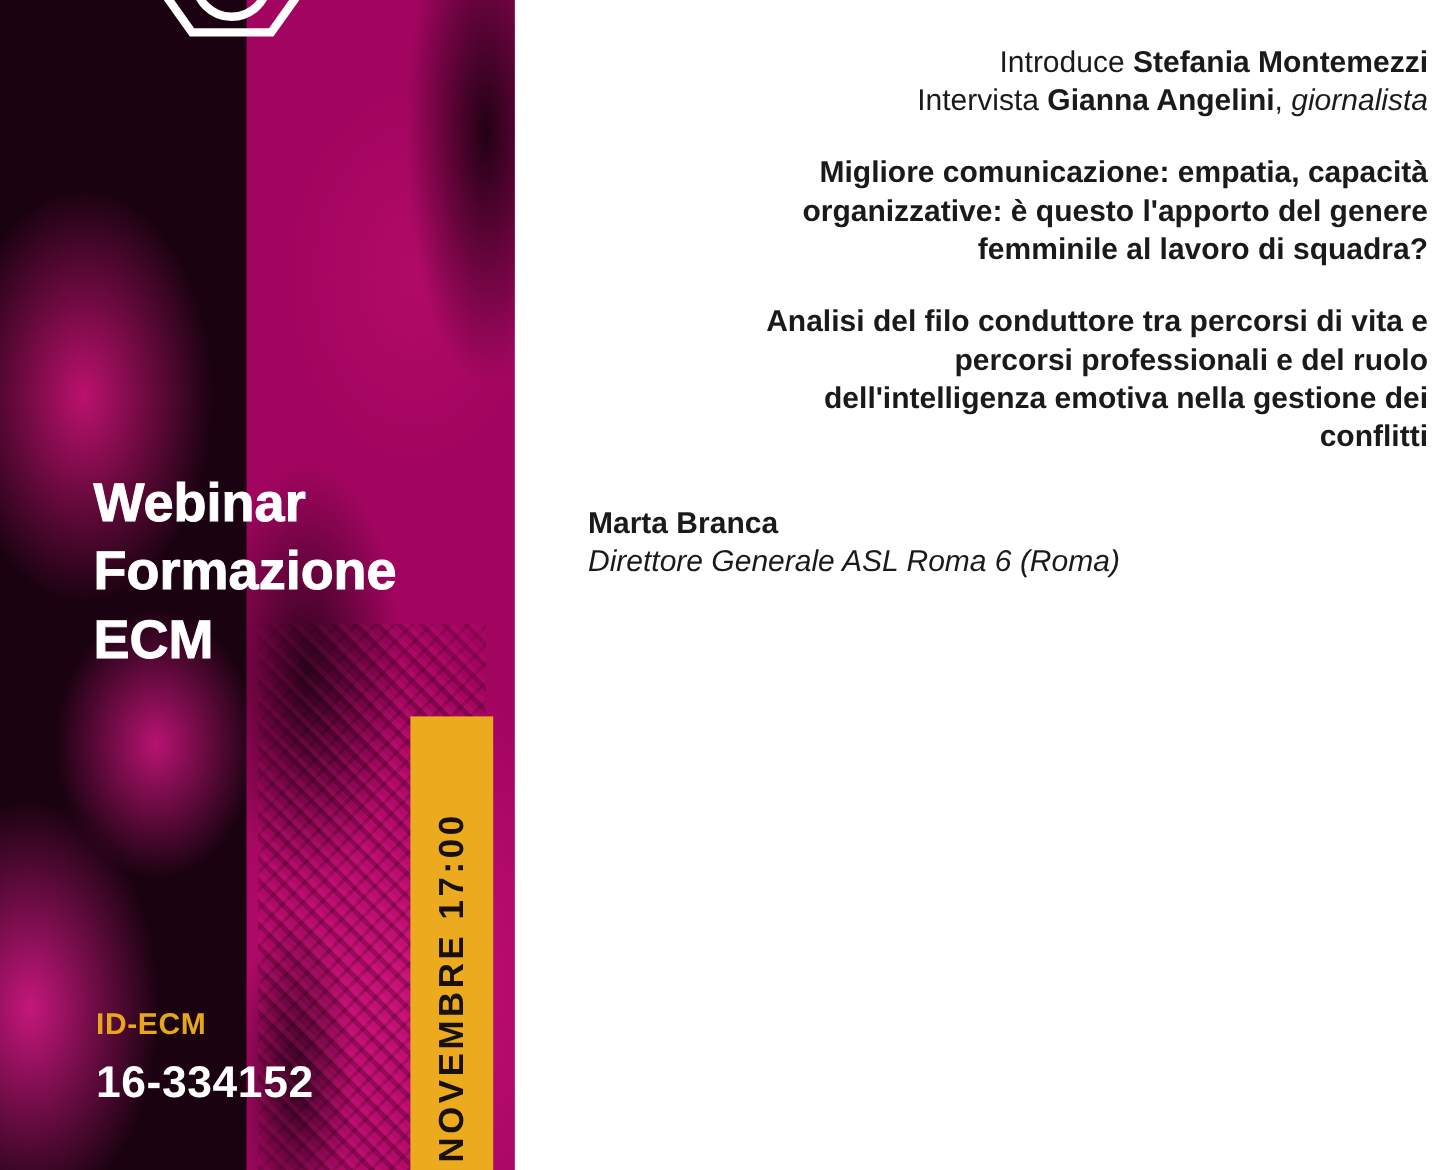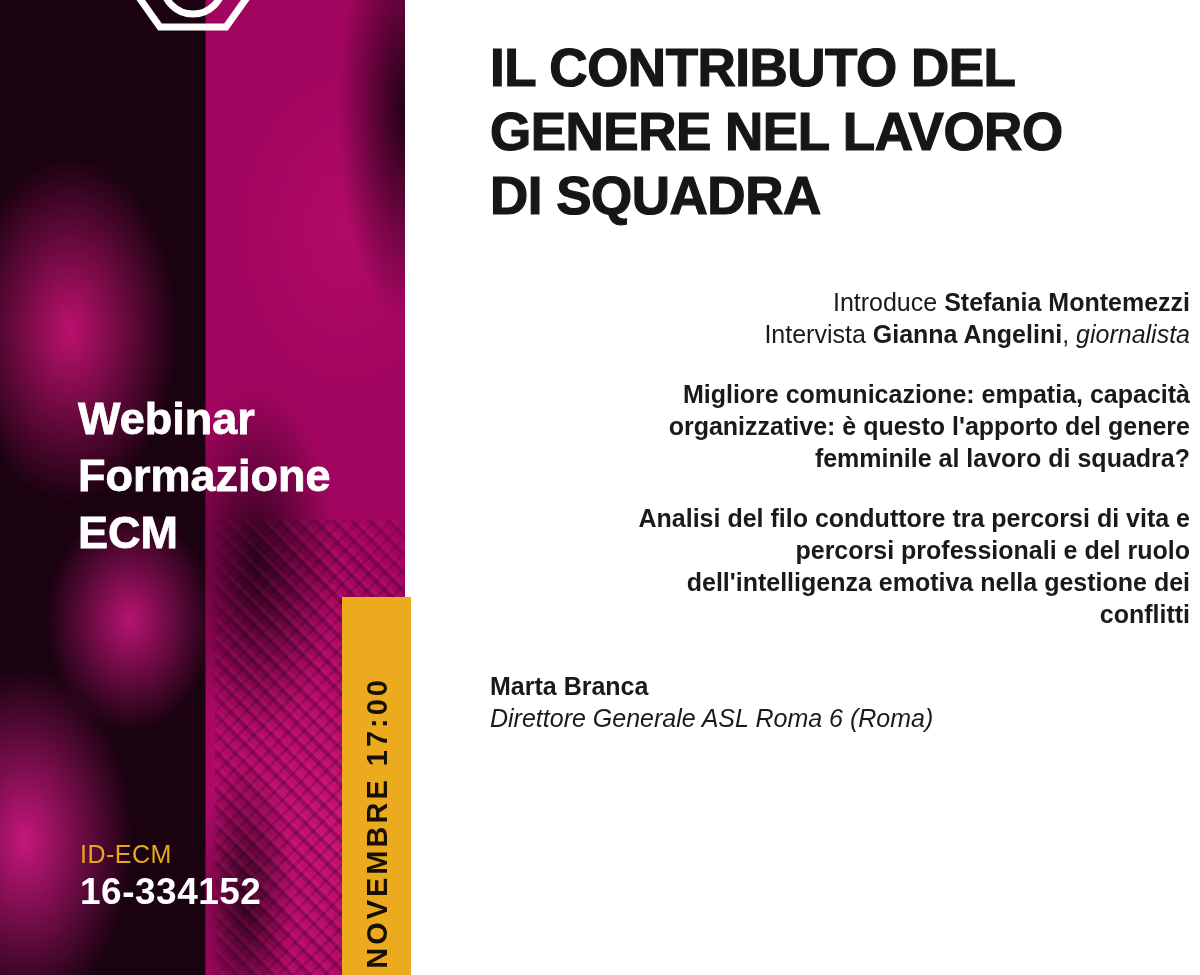--- a/index.html
+++ b/index.html
@@ -23,43 +23,44 @@
       
       radial-gradient(ellipse 95px 300px at 405px 110px, rgba(20,1,12,0.9), rgba(20,1,12,0) 70%),
       
       radial-gradient(ellipse 140px 210px at 345px 230px, rgba(190,14,110,0.55), rgba(190,14,110,0) 75%),
       
       radial-gradient(ellipse 115px 250px at 255px 560px, rgba(25,2,16,0.85), rgba(25,2,16,0) 70%),
       
       radial-gradient(ellipse 70px 200px at 245px 900px, rgba(25,2,16,0.8), rgba(25,2,16,0) 70%),
       
       radial-gradient(ellipse 240px 330px at 335px 820px, rgba(208,20,125,0.8), rgba(208,20,125,0) 78%);
+    padding-left: 24px;
   }
   
   .knit-texture{
     position:absolute;left:215px;top:520px;width:190px;height:455px;
     background-image:
       repeating-linear-gradient(45deg, rgba(20,1,12,0.22) 0 4px, rgba(255,60,160,0.10) 4px 8px, rgba(20,1,12,0) 8px 13px),
       repeating-linear-gradient(-45deg, rgba(20,1,12,0.18) 0 3px, rgba(20,1,12,0) 3px 11px);
     -webkit-mask-image:radial-gradient(ellipse 95% 85% at 60% 55%, #000 55%, transparent 100%);
             mask-image:radial-gradient(ellipse 95% 85% at 60% 55%, #000 55%, transparent 100%);
   }
   .logo-svg{position:absolute;left:118px;top:0;overflow:visible;}
   .webinar-title{
     position:absolute;left:78px;top:390px;
     color:#ffffff;font-size:45px;line-height:57px;font-weight:700;
     -webkit-text-stroke:0.8px #ffffff;
     white-space:pre-line;
   }
   .idecm{position:absolute;left:80px;top:840px;}
   .idecm-label{
-    color:#e7a71d;font-size:25px;font-weight:400;letter-spacing:0.5px;
+    color:#e7a71d;font-size:25px;font-weight:700;letter-spacing:0.5px;
   }
   .idecm-value{
-    color:#ffffff;font-size:37px;font-weight:700;margin-top:2px;letter-spacing:0.5px;
+    color:#ffffff;font-size:37px;font-weight:700;margin-top:12px;letter-spacing:0.5px;
   }
   
   .date-strip{
     position:absolute;left:342px;top:597px;width:69px;height:378px;
     background:#ecab1f;
   }
   .date-text{
     position:absolute;bottom:6px;left:50%;
     writing-mode:vertical-rl;white-space:nowrap;
     transform:translateX(-50%) rotate(180deg);
@@ -103,23 +104,20 @@
       <div class="idecm-label">ID-ECM</div>
       <div class="idecm-value">16-334152</div>
     </div>
   </div>
 
   <div class="date-strip">
     <div class="date-text">NOVEMBRE 17:00</div>
   </div>
 
   <div class="content">
-    <h1 class="title pre">IL CONTRIBUTO DEL
-GENERE NEL LAVORO
-DI SQUADRA</h1>
 
     <div class="body-text">
 
       <p><span>Introduce </span><b>Stefania Montemezzi</b><br><span>Intervista </span><b>Gianna Angelini</b><span>, </span><i>giornalista</i></p>
 
       <p class="bold-par pre">Migliore comunicazione: empatia, capacità
 organizzative: è questo l'apporto del genere
 femminile al lavoro di squadra?</p>
 
       <p class="bold-par pre">Analisi del filo conduttore tra percorsi di vita e

